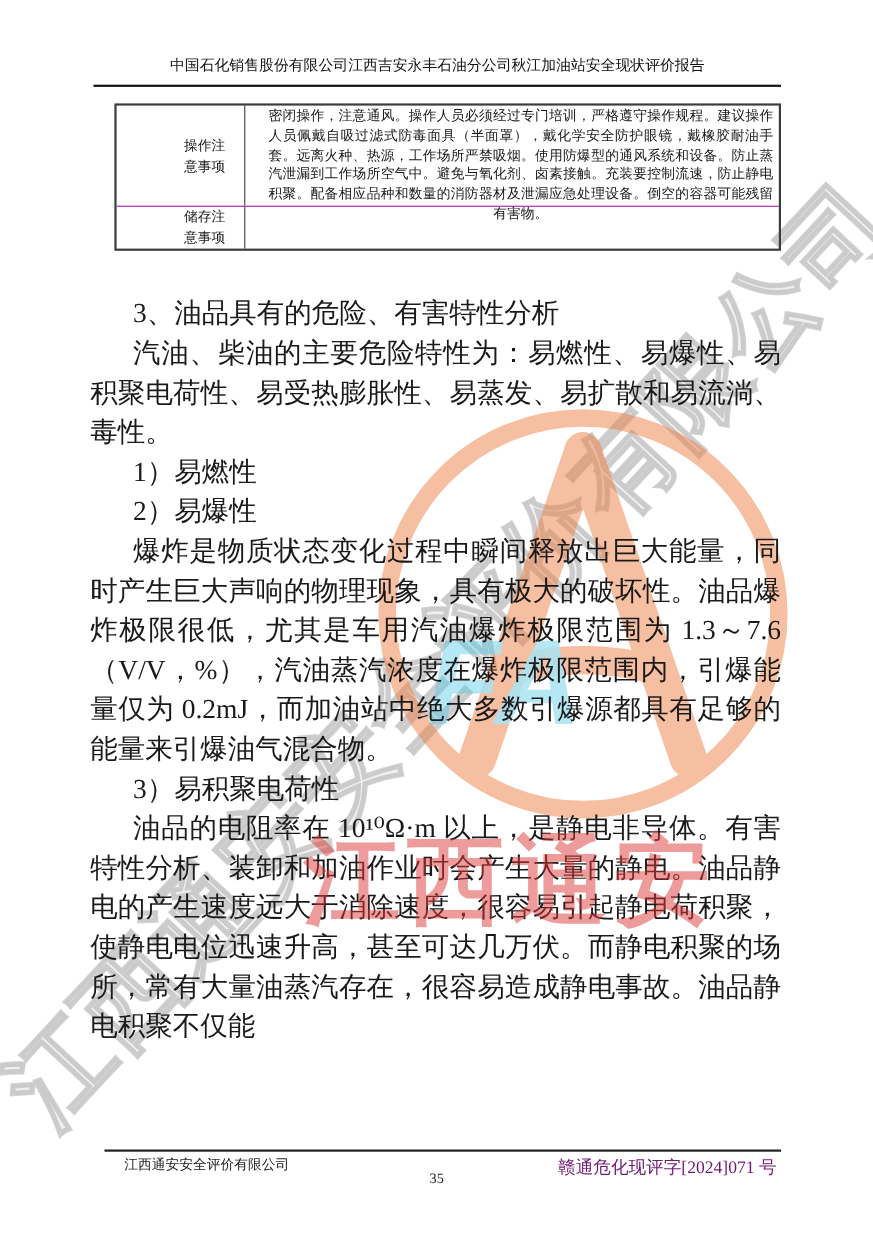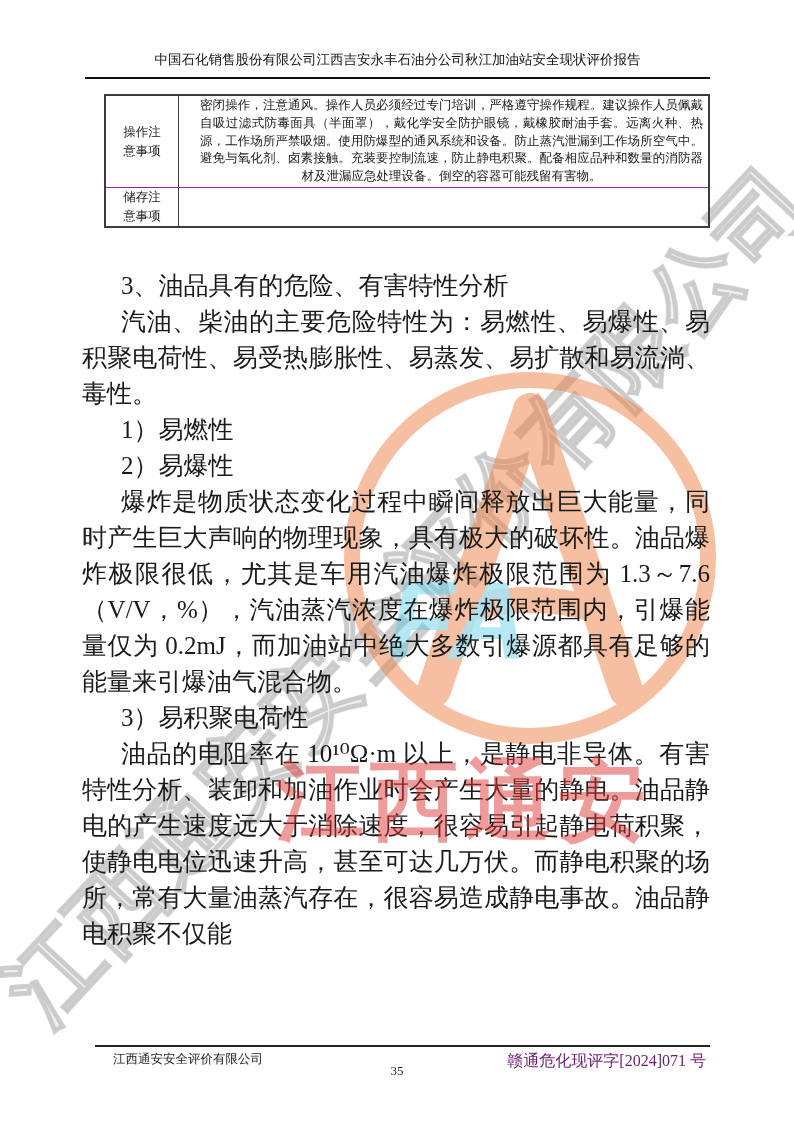--- a/index.html
+++ b/index.html
@@ -38,21 +38,21 @@
   .wtable {
     position:absolute; left:104px; top:94px; width:606px;
     border:2px solid #3c3c3c; box-sizing:border-box;
     font-size:12.5px; color:#181818;
   }
   .trow { display:flex; border-top:1px solid #a21caf; }
   .trow:first-child { border-top:none; }
   .tlabel {
     width:72px; flex:0 0 72px; border-right:1px solid #3c3c3c;
     display:flex; flex-direction:column; justify-content:center; align-items:center;
-    line-height:19px; text-align:center;
+    line-height:19px; text-align:center;margin-left:44px;
   }
   .tcontent {
     flex:1; padding:1px 5px; line-height:17.8px;
     text-align:justify; text-align-last:center;
   }
   .r1 .tcontent { height:89px;margin-left:16px; }
   .r2 .tcontent { height:54px; }
   .r3 .tcontent { height:19px; }
 
   .body-text {

